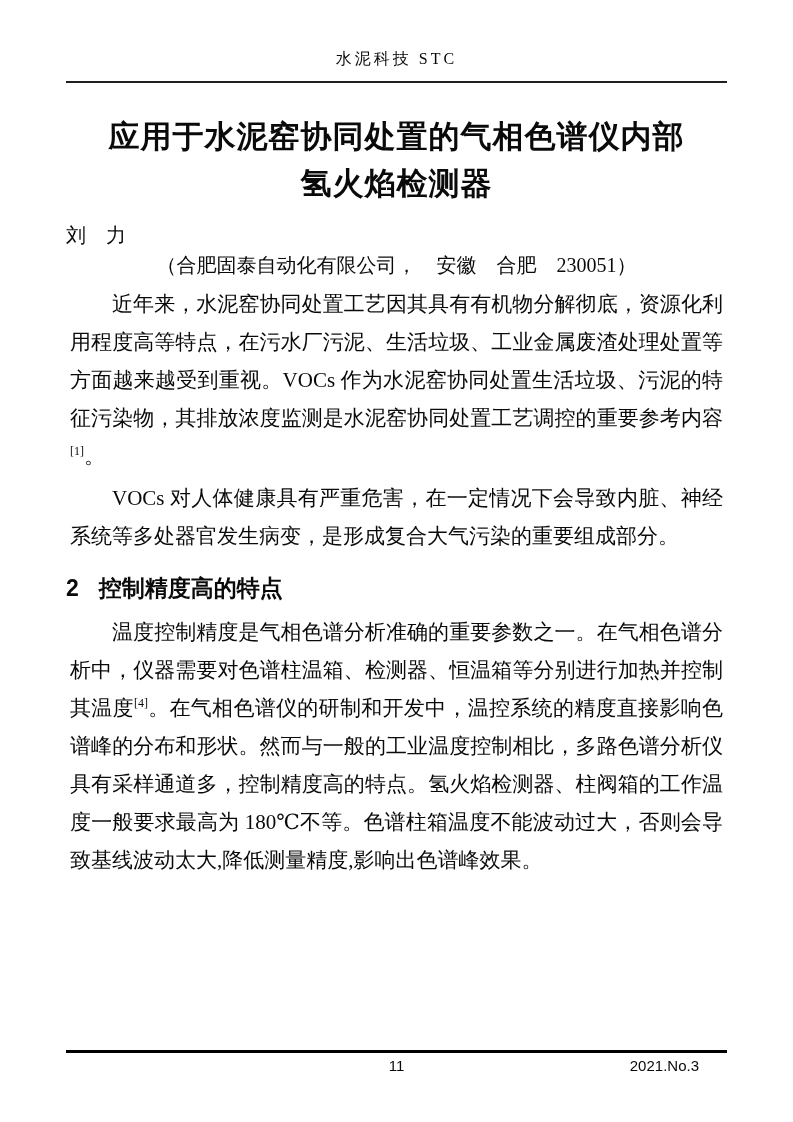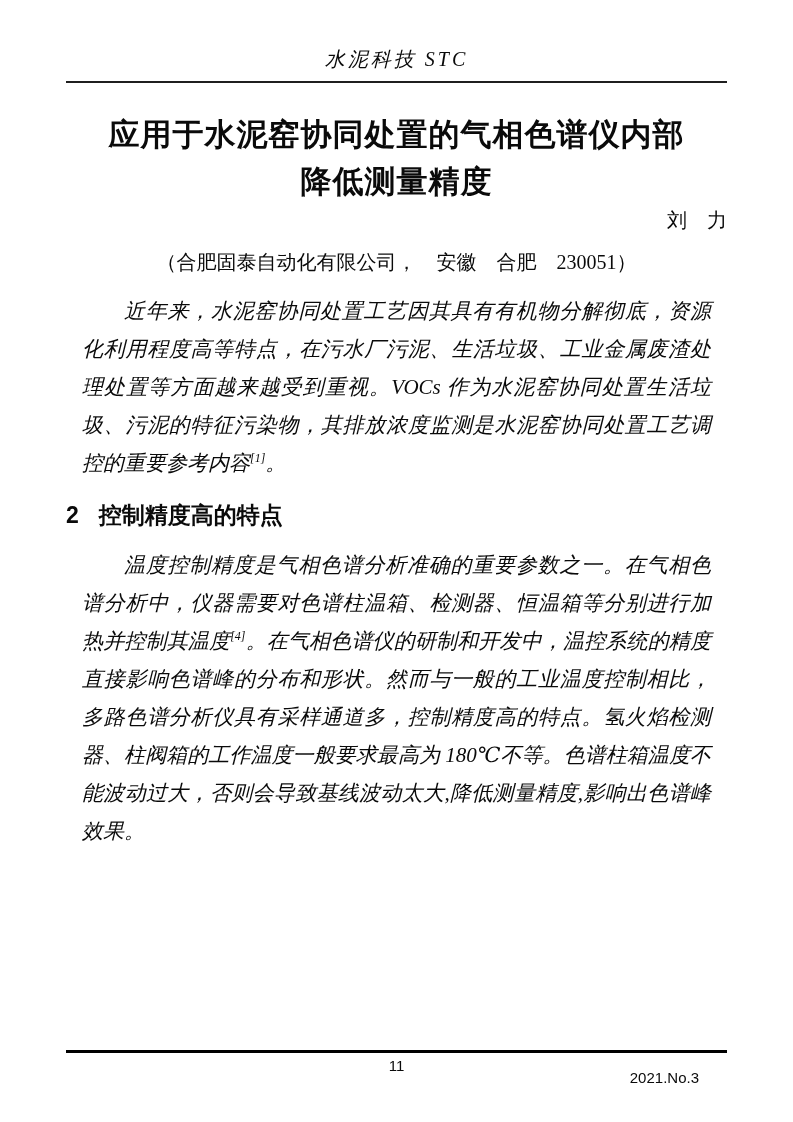--- a/index.html
+++ b/index.html
@@ -3,70 +3,71 @@
 <meta charset="utf-8">
 <style>
   html,body{margin:0;padding:0;background:#ffffff;}
   .page{
     width:793px;height:1122px;background:#ffffff;color:#0a0a0a;
     position:relative;box-sizing:border-box;
     padding:46px 66px 0 66px;overflow:hidden;
     font-family:"Liberation Serif","DejaVu Serif",serif;
   }
   .running-head{
-    text-align:center;font-size:20px;font-style:italic;
+    text-align:center;font-size:16px;
     letter-spacing:3px;line-height:26px;
   }
   .header-rule{border-top:2px solid #1f1f1f;margin-top:9px;height:0;}
   .title{
     margin:30px 0 0 0;text-align:center;
-    font-family:Liberation Mono, monospace;
+    font-family:Liberation Serif, serif;
     font-weight:700;font-size:31px;line-height:47px;letter-spacing:1px;
   }
-  .author{text-align:right;font-size:20px;line-height:26px;}
-  .affiliation{text-align:center;font-size:20px;margin-top:16px;line-height:27px;}
+  .author{text-align:left;font-size:20px;margin-top:15px;line-height:26px;}
+  .affiliation{text-align:center;font-size:20px;margin-top:4px;line-height:27px;}
   .sections{margin-top:6px;}
   h2.sec-head{
     font-family:"Liberation Sans","DejaVu Sans",sans-serif;
     font-size:23px;font-weight:700;line-height:30px;
     margin:18px 0 10px 0;
   }
   h2.sec-head .sec-num{margin-right:20px;}
   p.body-p{
-    margin:16px;font-size:21px;line-height:38px;
-    text-align:justify;text-indent:2em;font-style:italic;
+    margin:4px;font-size:21px;line-height:38px;
+    text-align:justify;text-indent:2em;
   }
   p.body-p sup{font-size:12px;line-height:0;}
   .footer{
     position:absolute;left:66px;right:66px;top:1050px;
     font-family:"Liberation Sans","DejaVu Sans",sans-serif;
   }
   .footer-rule{border-top:3px solid #000;height:0;}
   .footer-row{position:relative;margin-top:3px;font-size:15px;line-height:20px;}
   .page-num{display:block;text-align:center;}
-  .issue{position:absolute;right:28px;top:12px;}
+  .issue{position:absolute;right:28px;top:0;}
 </style>
 </head>
 <body>
 
 <div class="page">
 
   <div class="running-head">水泥科技 STC</div>
 
   <div class="header-rule"></div>
 
-  <h1 class="title"><span>应用于水泥窑协同处置的气相色谱仪内部</span><br><span>降低测量精度</span></h1>
+  <h1 class="title"><span>应用于水泥窑协同处置的气相色谱仪内部</span><br><span>氢火焰检测器</span></h1>
 
   <div class="author">刘　力</div>
 
   <div class="affiliation">（合肥固泰自动化有限公司，　安徽　合肥　230051）</div>
 
   <div class="sections">
       <section>
         <p class="body-p">近年来，水泥窑协同处置工艺因其具有有机物分解彻底，资源化利用程度高等特点，在污水厂污泥、生活垃圾、工业金属废渣处理处置等方面越来越受到重视。VOCs 作为水泥窑协同处置生活垃圾、污泥的特征污染物，其排放浓度监测是水泥窑协同处置工艺调控的重要参考内容<sup>[1]</sup>。</p>
+        <p class="body-p">VOCs 对人体健康具有严重危害，在一定情况下会导致内脏、神经系统等多处器官发生病变，是形成复合大气污染的重要组成部分。</p>
       </section>
       <section>
         <h2 class="sec-head"><span class="sec-num">2</span><span>控制精度高的特点</span></h2>
         <p class="body-p">温度控制精度是气相色谱分析准确的重要参数之一。在气相色谱分析中，仪器需要对色谱柱温箱、检测器、恒温箱等分别进行加热并控制其温度<sup>[4]</sup>。在气相色谱仪的研制和开发中，温控系统的精度直接影响色谱峰的分布和形状。然而与一般的工业温度控制相比，多路色谱分析仪具有采样通道多，控制精度高的特点。氢火焰检测器、柱阀箱的工作温度一般要求最高为 180℃不等。色谱柱箱温度不能波动过大，否则会导致基线波动太大,降低测量精度,影响出色谱峰效果。</p>
       </section>
     </div>
 
   <div class="footer">
     <div class="footer-rule"></div>
     <div class="footer-row">

